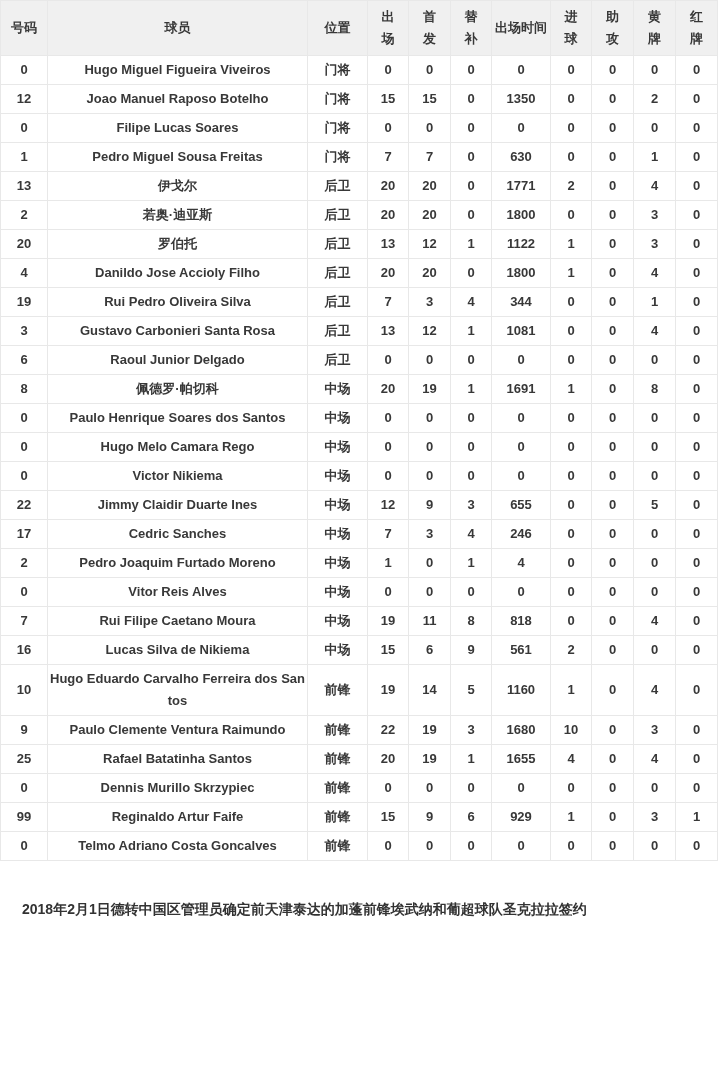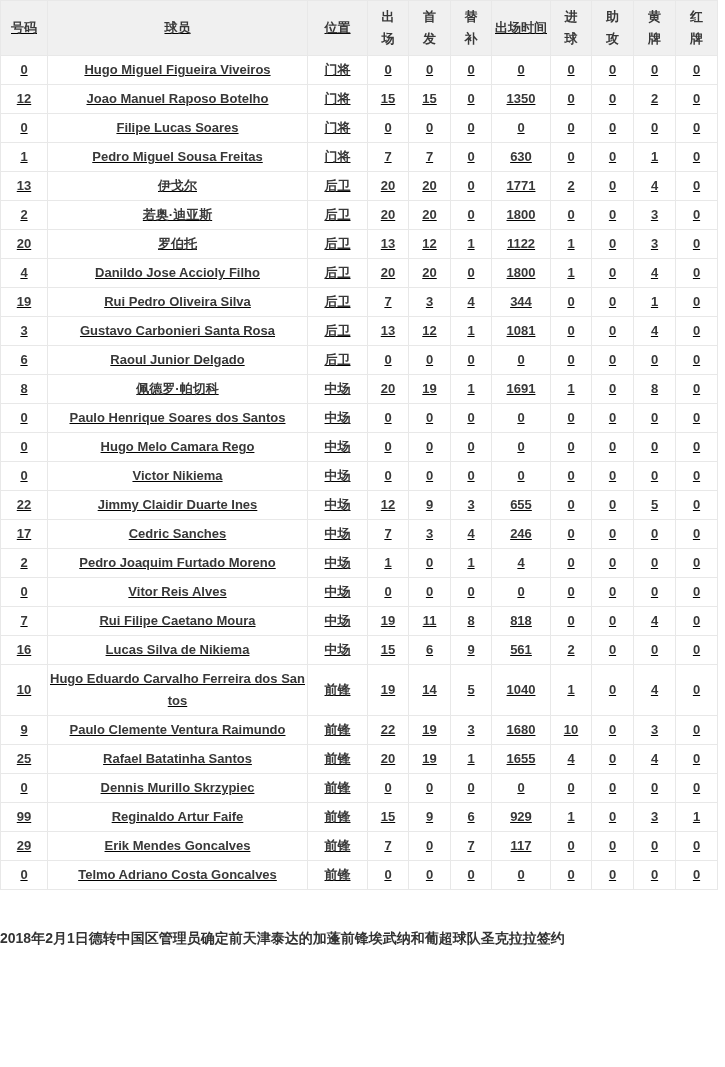--- a/index.html
+++ b/index.html
@@ -11,21 +11,20 @@
   }
   .page {
     width: 725px;
     min-height: 1067px;
     box-sizing: border-box;
   }
   table.stats {
     border-collapse: collapse;
     table-layout: fixed;
     width: 717px;
-    text-decoration: underline;
   }
   table.stats th,
   table.stats td {
     border: 1px solid #e8e8e8;
     text-align: center;
     vertical-align: middle;
     font-weight: bold;
     color: #383838;
     font-size: 13px;
     overflow: hidden;
@@ -45,20 +44,21 @@
   }
   
   th.stack span {
     display: inline-block;
     width: 14px;
     word-break: break-all;
     line-height: 22px;
   }
   .note {
     margin-top: 38px;
+    padding-left: 22px;
     font-size: 14px;
     font-weight: bold;
     color: #333333;
     line-height: 20px;
   }
 </style>
 </head>
 <body>
 
 <div class="page">
@@ -366,21 +366,21 @@
           <td>0</td>
           <td>0</td>
         </tr>
         <tr>
           <td>10</td>
           <td>Hugo Eduardo Carvalho Ferreira dos Santos</td>
           <td>前锋</td>
           <td>19</td>
           <td>14</td>
           <td>5</td>
-          <td>1040</td>
+          <td>1160</td>
           <td>1</td>
           <td>0</td>
           <td>4</td>
           <td>0</td>
         </tr>
         <tr>
           <td>9</td>
           <td>Paulo Clemente Ventura Raimundo</td>
           <td>前锋</td>
           <td>22</td>
@@ -423,33 +423,20 @@
           <td>Reginaldo Artur Faife</td>
           <td>前锋</td>
           <td>15</td>
           <td>9</td>
           <td>6</td>
           <td>929</td>
           <td>1</td>
           <td>0</td>
           <td>3</td>
           <td>1</td>
-        </tr>
-        <tr>
-          <td>29</td>
-          <td>Erik Mendes Goncalves</td>
-          <td>前锋</td>
-          <td>7</td>
-          <td>0</td>
-          <td>7</td>
-          <td>117</td>
-          <td>0</td>
-          <td>0</td>
-          <td>0</td>
-          <td>0</td>
         </tr>
         <tr>
           <td>0</td>
           <td>Telmo Adriano Costa Goncalves</td>
           <td>前锋</td>
           <td>0</td>
           <td>0</td>
           <td>0</td>
           <td>0</td>
           <td>0</td>

